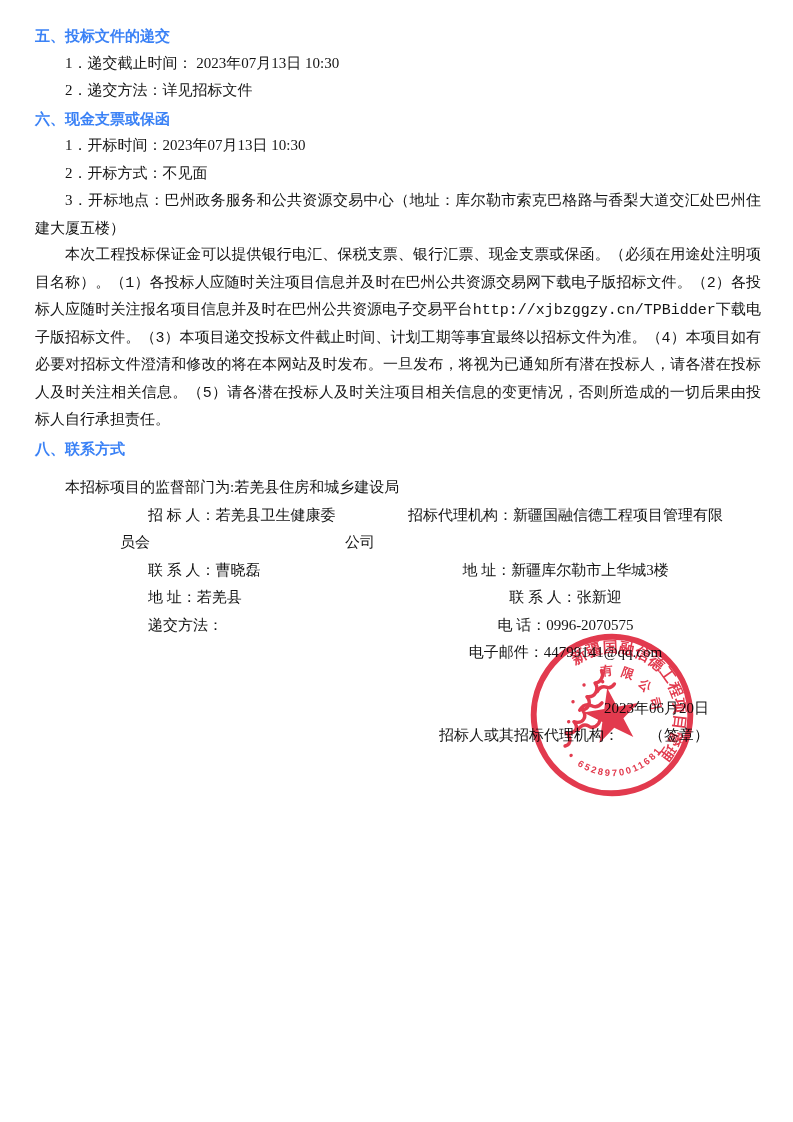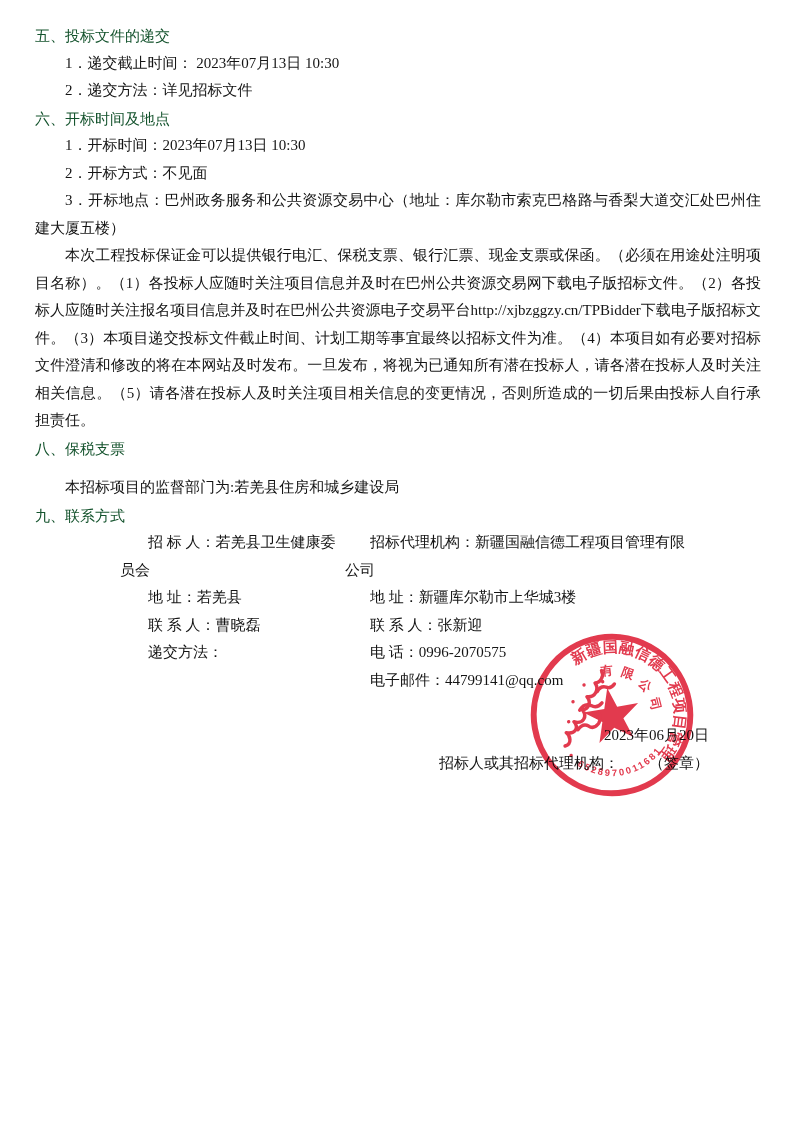--- a/index.html
+++ b/index.html
@@ -14,31 +14,31 @@
   }
   .content{
     position:absolute;
     left:35px;top:22px;
     width:726px;
     font-size:15px;
     line-height:27.5px;
   }
   .h{
     font-family:"Liberation Sans","DejaVu Sans",sans-serif;
-    font-weight:normal;
-    color:#14532d;
+    font-weight:bold;
+    color:#3b82f6;
   }
   .item{ text-indent:30px; text-align:justify; }
-  .para{ text-indent:30px; text-align:justify; }
+  .para{ text-indent:30px; text-align:justify;font-family:Liberation Mono, monospace; }
   .plain-indent{ text-indent:30px;margin-top:12px; }
   .contacts{ display:flex; margin-left:85px; }
   .col1{ width:225px; flex:0 0 225px; }
   .col2{ flex:1 1 auto; }
   .crow1{ padding-left:28px; }
-  .crow2{ padding-left:25px; }
+  .crow2{ padding-left:25px;text-align:center; }
   .footer{ margin-top:28px; text-align:right; padding-right:52px; }
   .stamp{
     position:absolute;
     left:526px; top:629px;
     width:172px; height:172px;
     mix-blend-mode:multiply;
     opacity:0.93;
   }
   .stamp text{
     font-family:"Liberation Sans","DejaVu Sans",sans-serif;
@@ -49,38 +49,37 @@
 </head>
 <body>
 
 <div class="doc">
   <div class="content">
 
     <div class="h">五、投标文件的递交</div>
     <div class="item">1．递交截止时间： 2023年07月13日 10:30</div>
     <div class="item">2．递交方法：详见招标文件</div>
 
-    <div class="h">六、开标时间及地点</div>
+    <div class="h">六、现金支票或保函</div>
     <div class="item">1．开标时间：2023年07月13日 10:30</div>
     <div class="item">2．开标方式：不见面</div>
     <div class="item">3．开标地点：巴州政务服务和公共资源交易中心（地址：库尔勒市索克巴格路与香梨大道交汇处巴州住建大厦五楼）</div>
 
     <div class="para">本次工程投标保证金可以提供银行电汇、保税支票、银行汇票、现金支票或保函。（必须在用途处注明项目名称）。（1）各投标人应随时关注项目信息并及时在巴州公共资源交易网下载电子版招标文件。（2）各投标人应随时关注报名项目信息并及时在巴州公共资源电子交易平台http://xjbzggzy.cn/TPBidder下载电子版招标文件。（3）本项目递交投标文件截止时间、计划工期等事宜最终以招标文件为准。（4）本项目如有必要对招标文件澄清和修改的将在本网站及时发布。一旦发布，将视为已通知所有潜在投标人，请各潜在投标人及时关注相关信息。（5）请各潜在投标人及时关注项目相关信息的变更情况，否则所造成的一切后果由投标人自行承担责任。</div>
 
-    <div class="h">八、保税支票</div>
+    <div class="h">八、联系方式</div>
     <div class="plain-indent">本招标项目的监督部门为:若羌县住房和城乡建设局</div>
 
-    <div class="h">九、联系方式</div>
 
     <div class="contacts">
       <div class="col1">
         <div class="crow1">招 标 人：若羌县卫生健康委</div>
         <div>员会</div>
+        <div class="crow1">联 系 人：曹晓磊</div>
         <div class="crow1">地 址：若羌县</div>
-        <div class="crow1">联 系 人：曹晓磊</div>
         <div class="crow1">递交方法：</div>
       </div>
       <div class="col2">
         <div class="crow2">招标代理机构：新疆国融信德工程项目管理有限</div>
         <div>公司</div>
         <div class="crow2">地 址：新疆库尔勒市上华城3楼</div>
         <div class="crow2">联 系 人：张新迎</div>
         <div class="crow2">电 话：0996-2070575</div>
         <div class="crow2">电子邮件：44799141@qq.com</div>
       </div>

